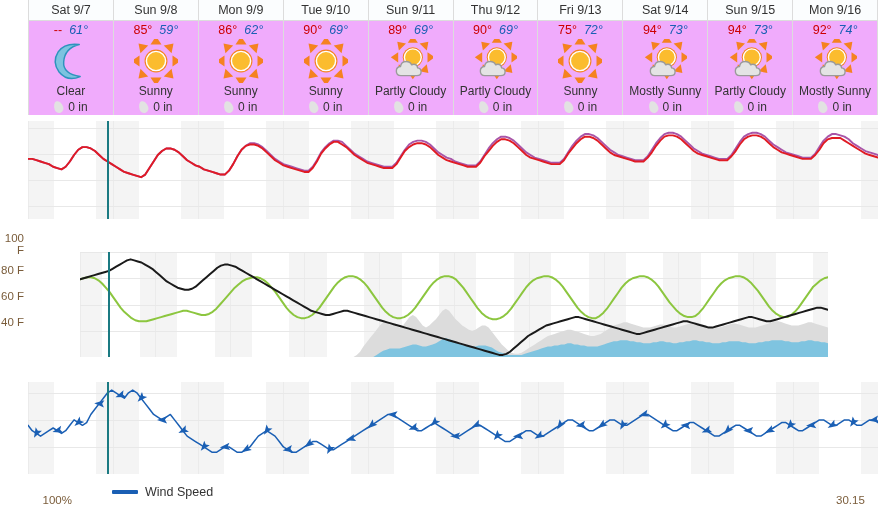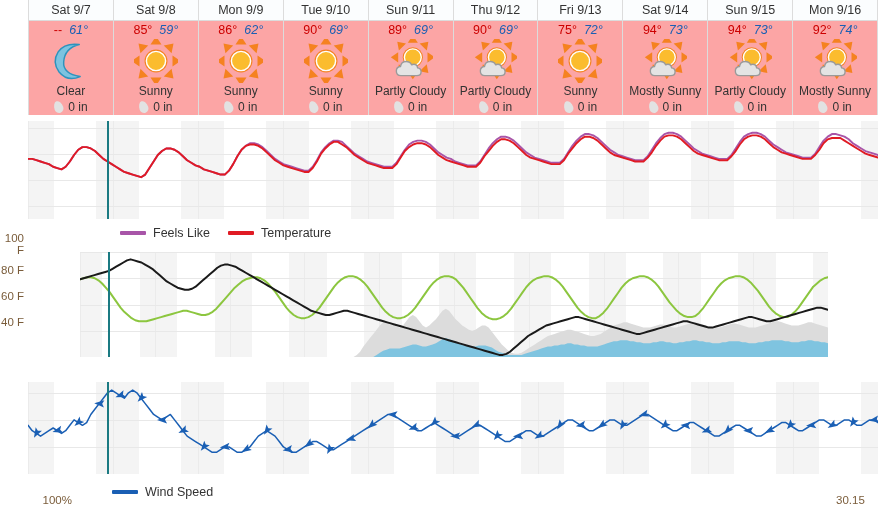--- a/index.html
+++ b/index.html
@@ -15,21 +15,21 @@
   
   .fc-table {
     position: absolute; left: 28px; top: 0;
     width: 850px; height: 115px;
     display: flex;
     border-left: 1px solid #dcdcdc;
   }
   .fc-col {
     width: 85px; height: 115px;
     border-right: 1px solid #dcdcdc;
-    background: #fca5a5;
+    background: #f0abfc;
     display: flex; flex-direction: column; align-items: center;
   }
   .fc-daterow {
     width: 100%; height: 22px;
     display: flex; align-items: center; justify-content: center;
     border-bottom: 1px solid #dcdcdc;
     background: #fbfdfe;
     font-size: 12.5px; color: #333;
   }
   .fc-temps {
@@ -101,21 +101,21 @@
     <path d="M33 6 Q17 10 16 25 Q15 38 34 41 Q20 47 11 36 Q3 25 10 14 Q17 4 33 6 Z" fill="#7cc3e0" stroke="#2e93bd" stroke-width="1.6" stroke-linejoin="round"></path>
           </svg>
         </div>
         <div class="fc-cond">Clear</div>
         <div class="fc-precip">
           <span class="drop"></span>
           <span>0 in</span>
         </div>
       </div>
       <div class="fc-col">
-        <div class="fc-daterow">Sat 9/8</div>
+        <div class="fc-daterow">Sun 9/8</div>
         <div class="fc-temps">
           <span class="fc-hi">85°</span>
           <span class="fc-lo">59°</span>
         </div>
         <div class="fc-icon">
           <svg width="44" height="44" viewBox="0 0 48 48">
             <polygon points="42,30 51,24 42,18" fill="#f58220"></polygon>
             <polygon points="32.485281374238575,40.97056274847714 43.09188309203679,43.09188309203679 40.97056274847714,32.485281374238575" fill="#f58220"></polygon>
             <polygon points="18,42 24,51 30,42" fill="#f58220"></polygon>
             <polygon points="7.029437251522859,32.485281374238575 4.908116907963217,43.09188309203679 15.51471862576143,40.97056274847714" fill="#f58220"></polygon>
@@ -402,30 +402,20 @@
           <path d="M 0.00 37.89 L 4.19 37.89 L 8.37 39.20 L 12.56 40.51 L 16.75 41.81 L 20.94 43.12 L 25.12 45.73 L 29.31 47.04 L 33.50 48.35 L 37.68 45.73 L 41.87 40.51 L 46.06 33.97 L 50.25 28.75 L 54.43 26.13 L 58.62 26.13 L 62.81 27.44 L 67.00 30.05 L 71.18 33.97 L 75.37 37.89 L 79.56 40.51 L 83.74 43.12 L 87.93 45.73 L 92.12 48.35 L 96.31 50.96 L 100.49 52.27 L 104.68 53.57 L 108.87 54.88 L 113.05 56.19 L 117.24 53.57 L 121.43 47.04 L 125.62 40.51 L 129.80 33.97 L 133.99 30.05 L 138.18 27.44 L 142.36 27.44 L 146.55 28.75 L 150.74 31.36 L 154.93 35.28 L 159.11 39.20 L 163.30 41.81 L 167.49 44.43 L 171.67 45.73 L 175.86 48.35 L 180.05 49.65 L 184.24 50.96 L 188.42 52.27 L 192.61 53.57 L 196.80 53.57 L 200.99 49.65 L 205.17 43.12 L 209.36 35.28 L 213.55 28.75 L 217.73 24.83 L 221.92 22.21 L 226.11 22.21 L 230.30 23.52 L 234.48 26.13 L 238.67 30.05 L 242.86 33.97 L 247.04 37.89 L 251.23 40.51 L 255.42 43.12 L 259.61 44.43 L 263.79 45.73 L 267.98 47.04 L 272.17 48.35 L 276.35 49.65 L 280.54 49.65 L 284.73 45.73 L 288.92 39.20 L 293.10 31.36 L 297.29 26.13 L 301.48 22.21 L 305.67 19.60 L 309.85 19.60 L 314.04 20.91 L 318.23 24.83 L 322.41 28.75 L 326.60 32.67 L 330.79 35.28 L 334.98 37.89 L 339.16 40.51 L 343.35 41.81 L 347.54 43.12 L 351.72 44.43 L 355.91 45.73 L 360.10 45.73 L 364.29 45.73 L 368.47 41.81 L 372.66 35.28 L 376.85 28.75 L 381.03 23.52 L 385.22 20.91 L 389.41 19.60 L 393.60 19.60 L 397.78 20.91 L 401.97 23.52 L 406.16 27.44 L 410.34 31.36 L 414.53 33.97 L 418.72 36.59 L 422.91 37.89 L 427.09 40.51 L 431.28 41.81 L 435.47 43.12 L 439.66 44.43 L 443.84 44.43 L 448.03 44.43 L 452.22 40.51 L 456.40 33.97 L 460.59 27.44 L 464.78 22.21 L 468.97 18.29 L 473.15 15.68 L 477.34 15.68 L 481.53 16.99 L 485.71 19.60 L 489.90 23.52 L 494.09 27.44 L 498.28 31.36 L 502.46 33.97 L 506.65 36.59 L 510.84 37.89 L 515.02 39.20 L 519.21 40.51 L 523.40 41.81 L 527.59 41.81 L 531.77 41.81 L 535.96 37.89 L 540.15 31.36 L 544.33 24.83 L 548.52 19.60 L 552.71 15.68 L 556.90 13.07 L 561.08 13.07 L 565.27 14.37 L 569.46 16.99 L 573.65 20.91 L 577.83 24.83 L 582.02 28.75 L 586.21 31.36 L 590.39 33.97 L 594.58 35.28 L 598.77 36.59 L 602.96 37.89 L 607.14 39.20 L 611.33 39.20 L 615.52 39.20 L 619.70 35.28 L 623.89 28.75 L 628.08 22.21 L 632.27 16.99 L 636.45 13.07 L 640.64 11.76 L 644.83 11.76 L 649.01 13.07 L 653.20 15.68 L 657.39 19.60 L 661.58 23.52 L 665.76 27.44 L 669.95 30.05 L 674.14 32.67 L 678.33 33.97 L 682.51 35.28 L 686.70 36.59 L 690.89 37.89 L 695.07 37.89 L 699.26 37.89 L 703.45 33.97 L 707.64 27.44 L 711.82 20.91 L 716.01 15.68 L 720.20 13.07 L 724.38 11.76 L 728.57 11.76 L 732.76 13.07 L 736.95 15.68 L 741.13 19.60 L 745.32 23.52 L 749.51 26.13 L 753.69 28.75 L 757.88 31.36 L 762.07 32.67 L 766.26 33.97 L 770.44 35.28 L 774.63 36.59 L 778.82 36.59 L 783.00 36.59 L 787.19 32.67 L 791.38 26.13 L 795.57 19.60 L 799.75 15.68 L 803.94 13.07 L 808.13 13.07 L 812.32 14.37 L 816.50 15.68 L 820.69 18.29 L 824.88 22.21 L 829.06 24.83 L 833.25 27.44 L 837.44 30.05 L 841.63 31.36 L 845.81 32.67 L 850.00 33.97" fill="none" stroke="#a855a8" stroke-width="1.9" stroke-linejoin="round" stroke-linecap="round"></path>
           <path d="M 0.00 37.89 L 4.19 37.89 L 8.37 39.20 L 12.56 40.51 L 16.75 41.81 L 20.94 43.12 L 25.12 45.73 L 29.31 47.04 L 33.50 48.35 L 37.68 45.73 L 41.87 40.51 L 46.06 33.97 L 50.25 28.75 L 54.43 26.13 L 58.62 26.13 L 62.81 27.44 L 67.00 30.05 L 71.18 33.97 L 75.37 37.89 L 79.56 40.51 L 83.74 43.12 L 87.93 45.73 L 92.12 48.35 L 96.31 50.96 L 100.49 52.27 L 104.68 53.57 L 108.87 54.88 L 113.05 56.19 L 117.24 53.57 L 121.43 47.04 L 125.62 40.51 L 129.80 33.97 L 133.99 30.05 L 138.18 27.44 L 142.36 27.44 L 146.55 28.75 L 150.74 31.36 L 154.93 35.28 L 159.11 39.20 L 163.30 41.81 L 167.49 44.43 L 171.67 45.73 L 175.86 48.35 L 180.05 49.65 L 184.24 50.96 L 188.42 52.27 L 192.61 53.57 L 196.80 53.57 L 200.99 49.65 L 205.17 43.12 L 209.36 35.28 L 213.55 28.75 L 217.73 24.83 L 221.92 23.52 L 226.11 23.52 L 230.30 24.83 L 234.48 27.44 L 238.67 31.36 L 242.86 35.28 L 247.04 39.20 L 251.23 41.81 L 255.42 44.43 L 259.61 45.73 L 263.79 47.04 L 267.98 48.35 L 272.17 49.65 L 276.35 50.96 L 280.54 50.96 L 284.73 47.04 L 288.92 40.51 L 293.10 32.67 L 297.29 27.44 L 301.48 23.52 L 305.67 20.91 L 309.85 20.91 L 314.04 23.52 L 318.23 26.13 L 322.41 30.05 L 326.60 33.97 L 330.79 36.59 L 334.98 39.20 L 339.16 41.81 L 343.35 43.12 L 347.54 44.43 L 351.72 45.73 L 355.91 47.04 L 360.10 47.04 L 364.29 47.04 L 368.47 43.12 L 372.66 36.59 L 376.85 30.05 L 381.03 26.13 L 385.22 23.52 L 389.41 22.21 L 393.60 22.21 L 397.78 23.52 L 401.97 26.13 L 406.16 30.05 L 410.34 33.97 L 414.53 36.59 L 418.72 39.20 L 422.91 40.51 L 427.09 41.81 L 431.28 43.12 L 435.47 44.43 L 439.66 45.73 L 443.84 45.73 L 448.03 45.73 L 452.22 41.81 L 456.40 35.28 L 460.59 30.05 L 464.78 24.83 L 468.97 20.91 L 473.15 18.29 L 477.34 18.29 L 481.53 19.60 L 485.71 22.21 L 489.90 26.13 L 494.09 30.05 L 498.28 33.97 L 502.46 36.59 L 506.65 37.89 L 510.84 39.20 L 515.02 40.51 L 519.21 41.81 L 523.40 43.12 L 527.59 43.12 L 531.77 43.12 L 535.96 39.20 L 540.15 32.67 L 544.33 27.44 L 548.52 22.21 L 552.71 18.29 L 556.90 15.68 L 561.08 15.68 L 565.27 16.99 L 569.46 19.60 L 573.65 23.52 L 577.83 27.44 L 582.02 31.36 L 586.21 33.97 L 590.39 35.28 L 594.58 36.59 L 598.77 37.89 L 602.96 39.20 L 607.14 40.51 L 611.33 40.51 L 615.52 40.51 L 619.70 36.59 L 623.89 31.36 L 628.08 24.83 L 632.27 19.60 L 636.45 15.68 L 640.64 14.37 L 644.83 14.37 L 649.01 15.68 L 653.20 18.29 L 657.39 22.21 L 661.58 26.13 L 665.76 30.05 L 669.95 32.67 L 674.14 33.97 L 678.33 35.28 L 682.51 36.59 L 686.70 37.89 L 690.89 39.20 L 695.07 39.20 L 699.26 39.20 L 703.45 35.28 L 707.64 30.05 L 711.82 23.52 L 716.01 18.29 L 720.20 15.68 L 724.38 14.37 L 728.57 14.37 L 732.76 15.68 L 736.95 18.29 L 741.13 22.21 L 745.32 26.13 L 749.51 28.75 L 753.69 31.36 L 757.88 32.67 L 762.07 33.97 L 766.26 35.28 L 770.44 36.59 L 774.63 37.89 L 778.82 37.89 L 783.00 37.89 L 787.19 33.97 L 791.38 28.75 L 795.57 22.21 L 799.75 18.29 L 803.94 16.99 L 808.13 16.99 L 812.32 16.99 L 816.50 19.60 L 820.69 22.21 L 824.88 24.83 L 829.06 27.44 L 833.25 30.05 L 837.44 32.67 L 841.63 33.97 L 845.81 35.28 L 850.00 36.59" fill="none" stroke="#e01b24" stroke-width="1.9" stroke-linejoin="round" stroke-linecap="round"></path>
         </svg>
         <div class="nowline" style="left: 79.05px; top: 0px; height: 98px;"></div>
       </div>
     <div id="temp-axis">
         <div class="axis-lbl" style="top: 127.533px; left: 0px; width: 24px;">100 F</div>
         <div class="axis-lbl" style="top: 153.667px; left: 0px; width: 24px;">80 F</div>
         <div class="axis-lbl" style="top: 179.8px; left: 0px; width: 24px;">60 F</div>
         <div class="axis-lbl" style="top: 205.933px; left: 0px; width: 24px;">40 F</div>
-      </div>
-    <div class="legend" id="temp-legend" style="left:120px; top:110px;">
-        <div class="lg-item">
-          <span class="lg-line" style="background: rgb(168, 85, 168);"></span>
-          <span class="lg-text">Feels Like</span>
-        </div>
-        <div class="lg-item">
-          <span class="lg-line" style="background: rgb(224, 27, 36);"></span>
-          <span class="lg-text">Temperature</span>
-        </div>
       </div>
   </div>
 
   <div class="chart-panel" style="left:0; top:248px; width:790px; height:130px;text-decoration:underline;">
     <div class="plot" id="cond-plot" style="left:80px; top:4px; width:748px; height:105px;">
         <div class="band" style="left: 0px; width: 22.44px;"></div>
         <div class="band" style="left: 59.84px; width: 14.96px;"></div>
         <div class="vgrid" style="left: 0px;"></div>
         <div class="band" style="left: 74.8px; width: 22.44px;"></div>
         <div class="band" style="left: 134.64px; width: 14.96px;"></div>

